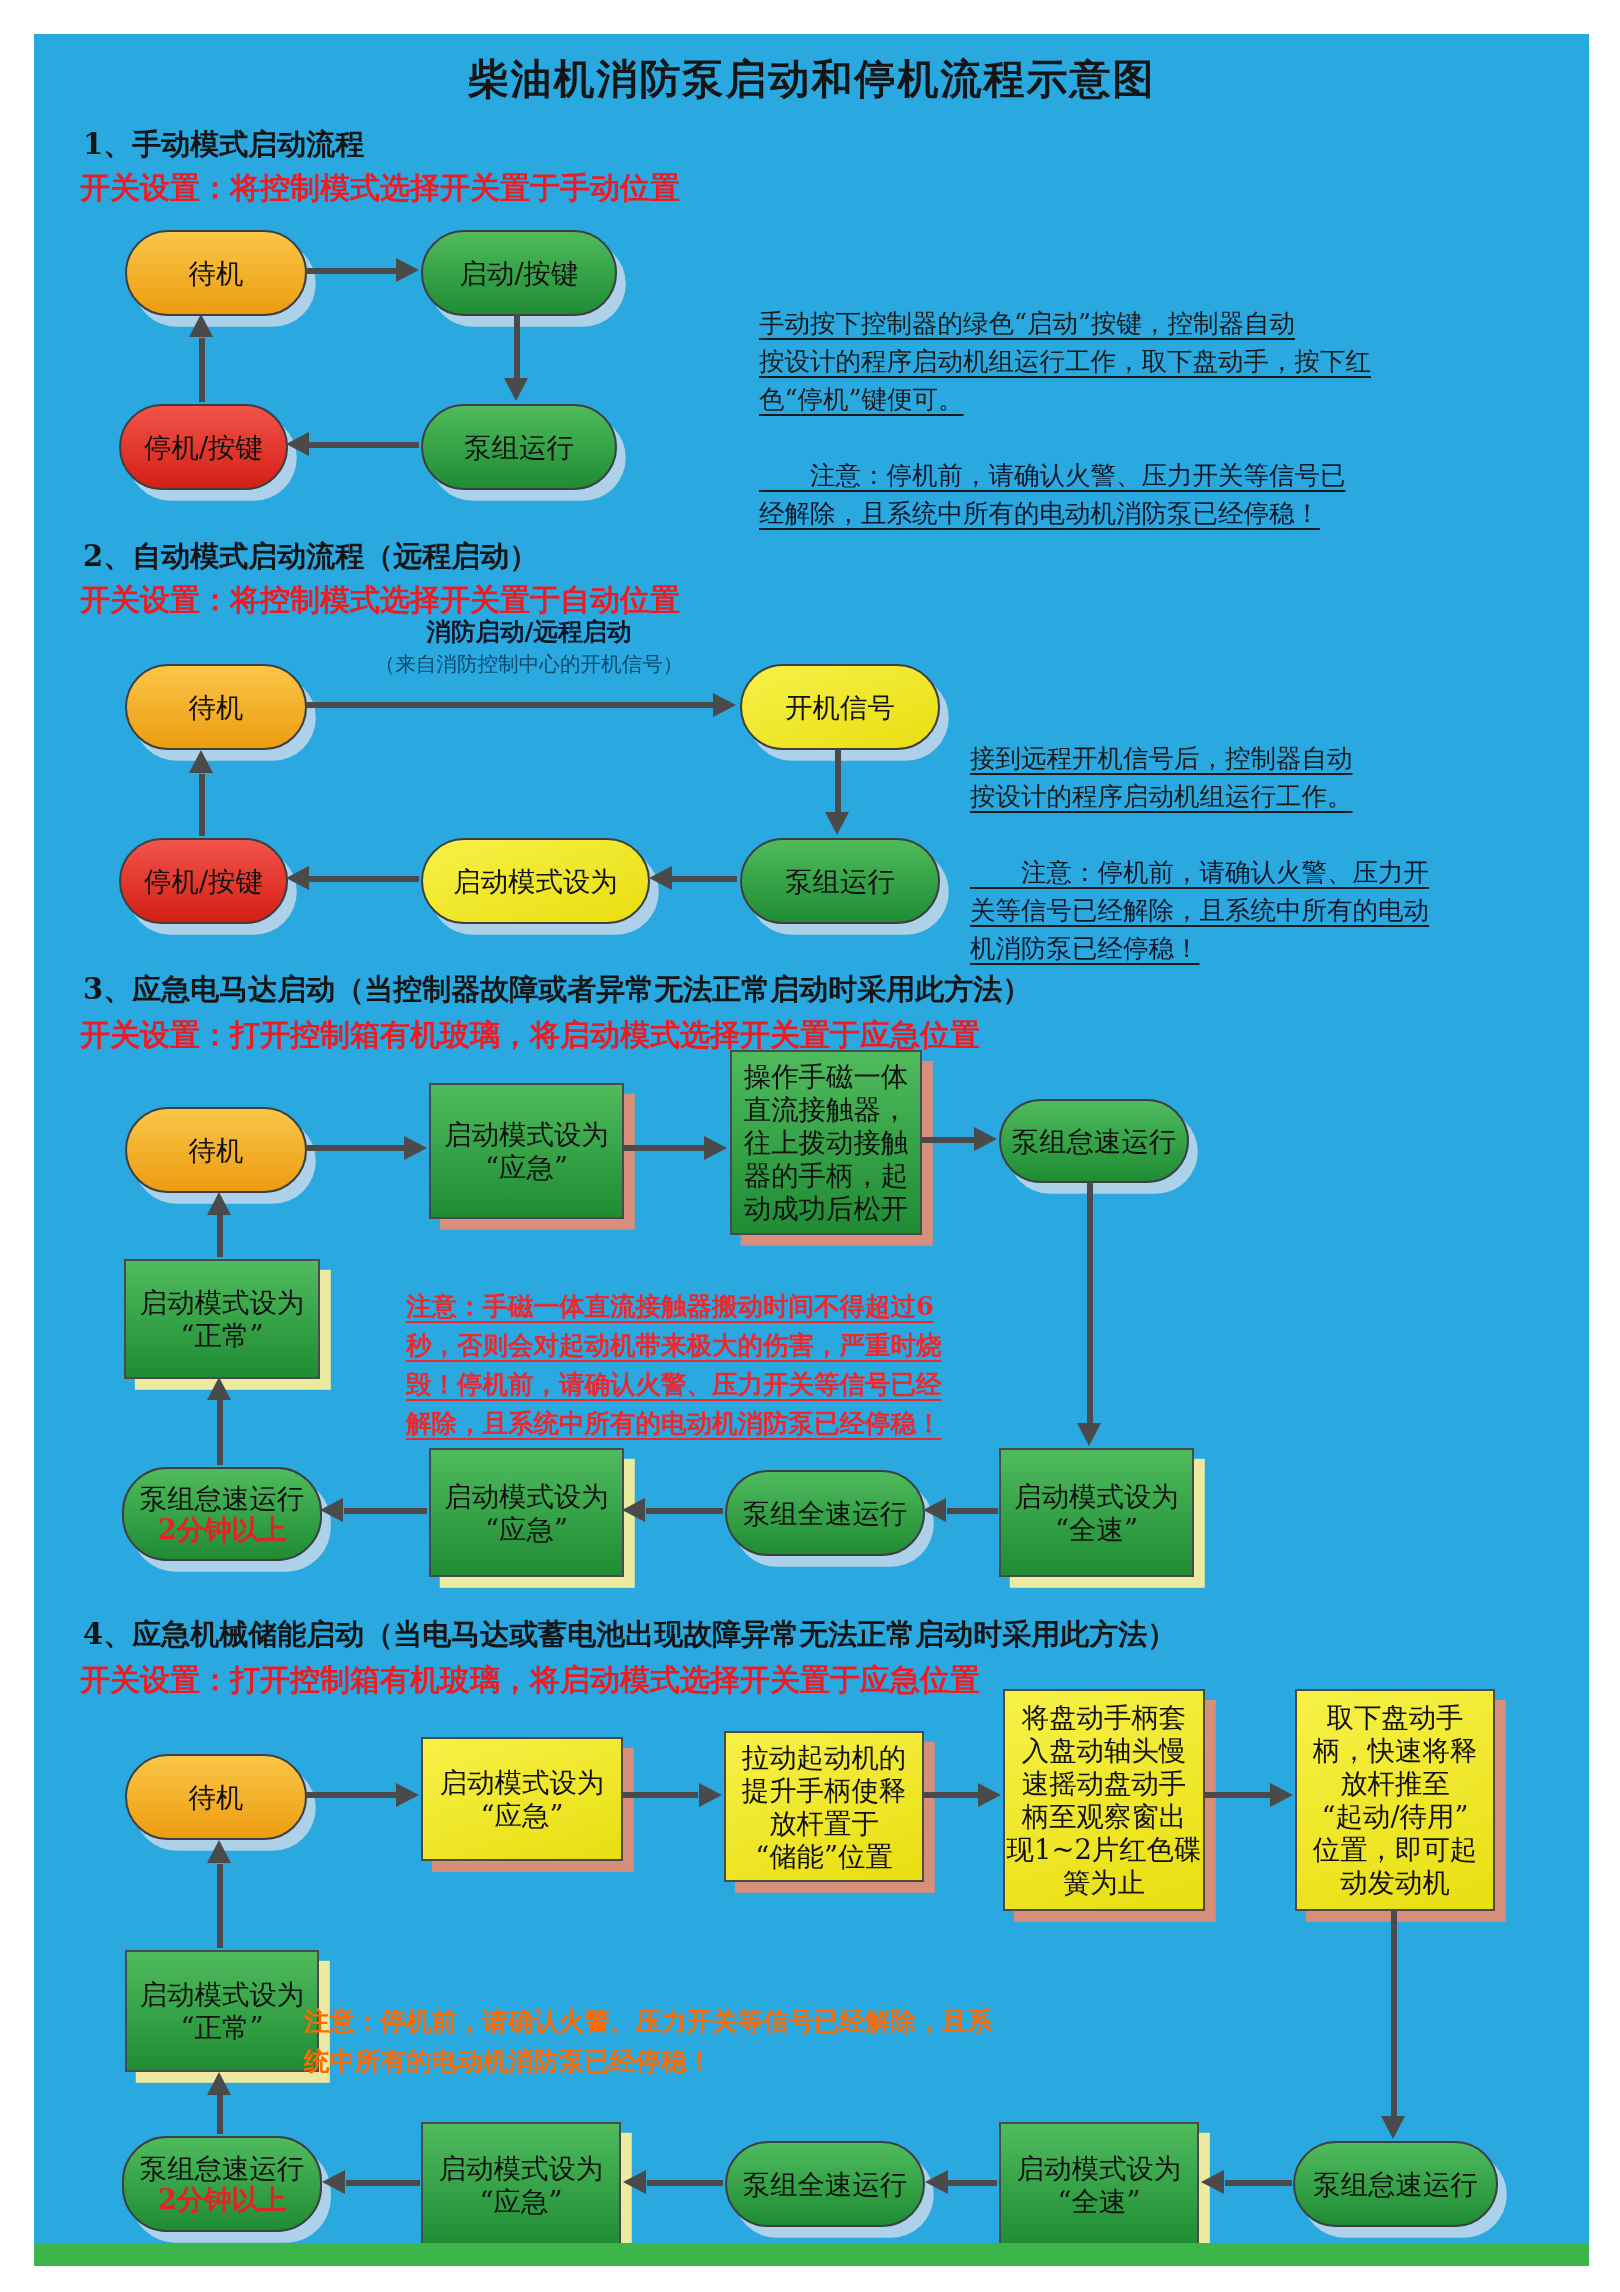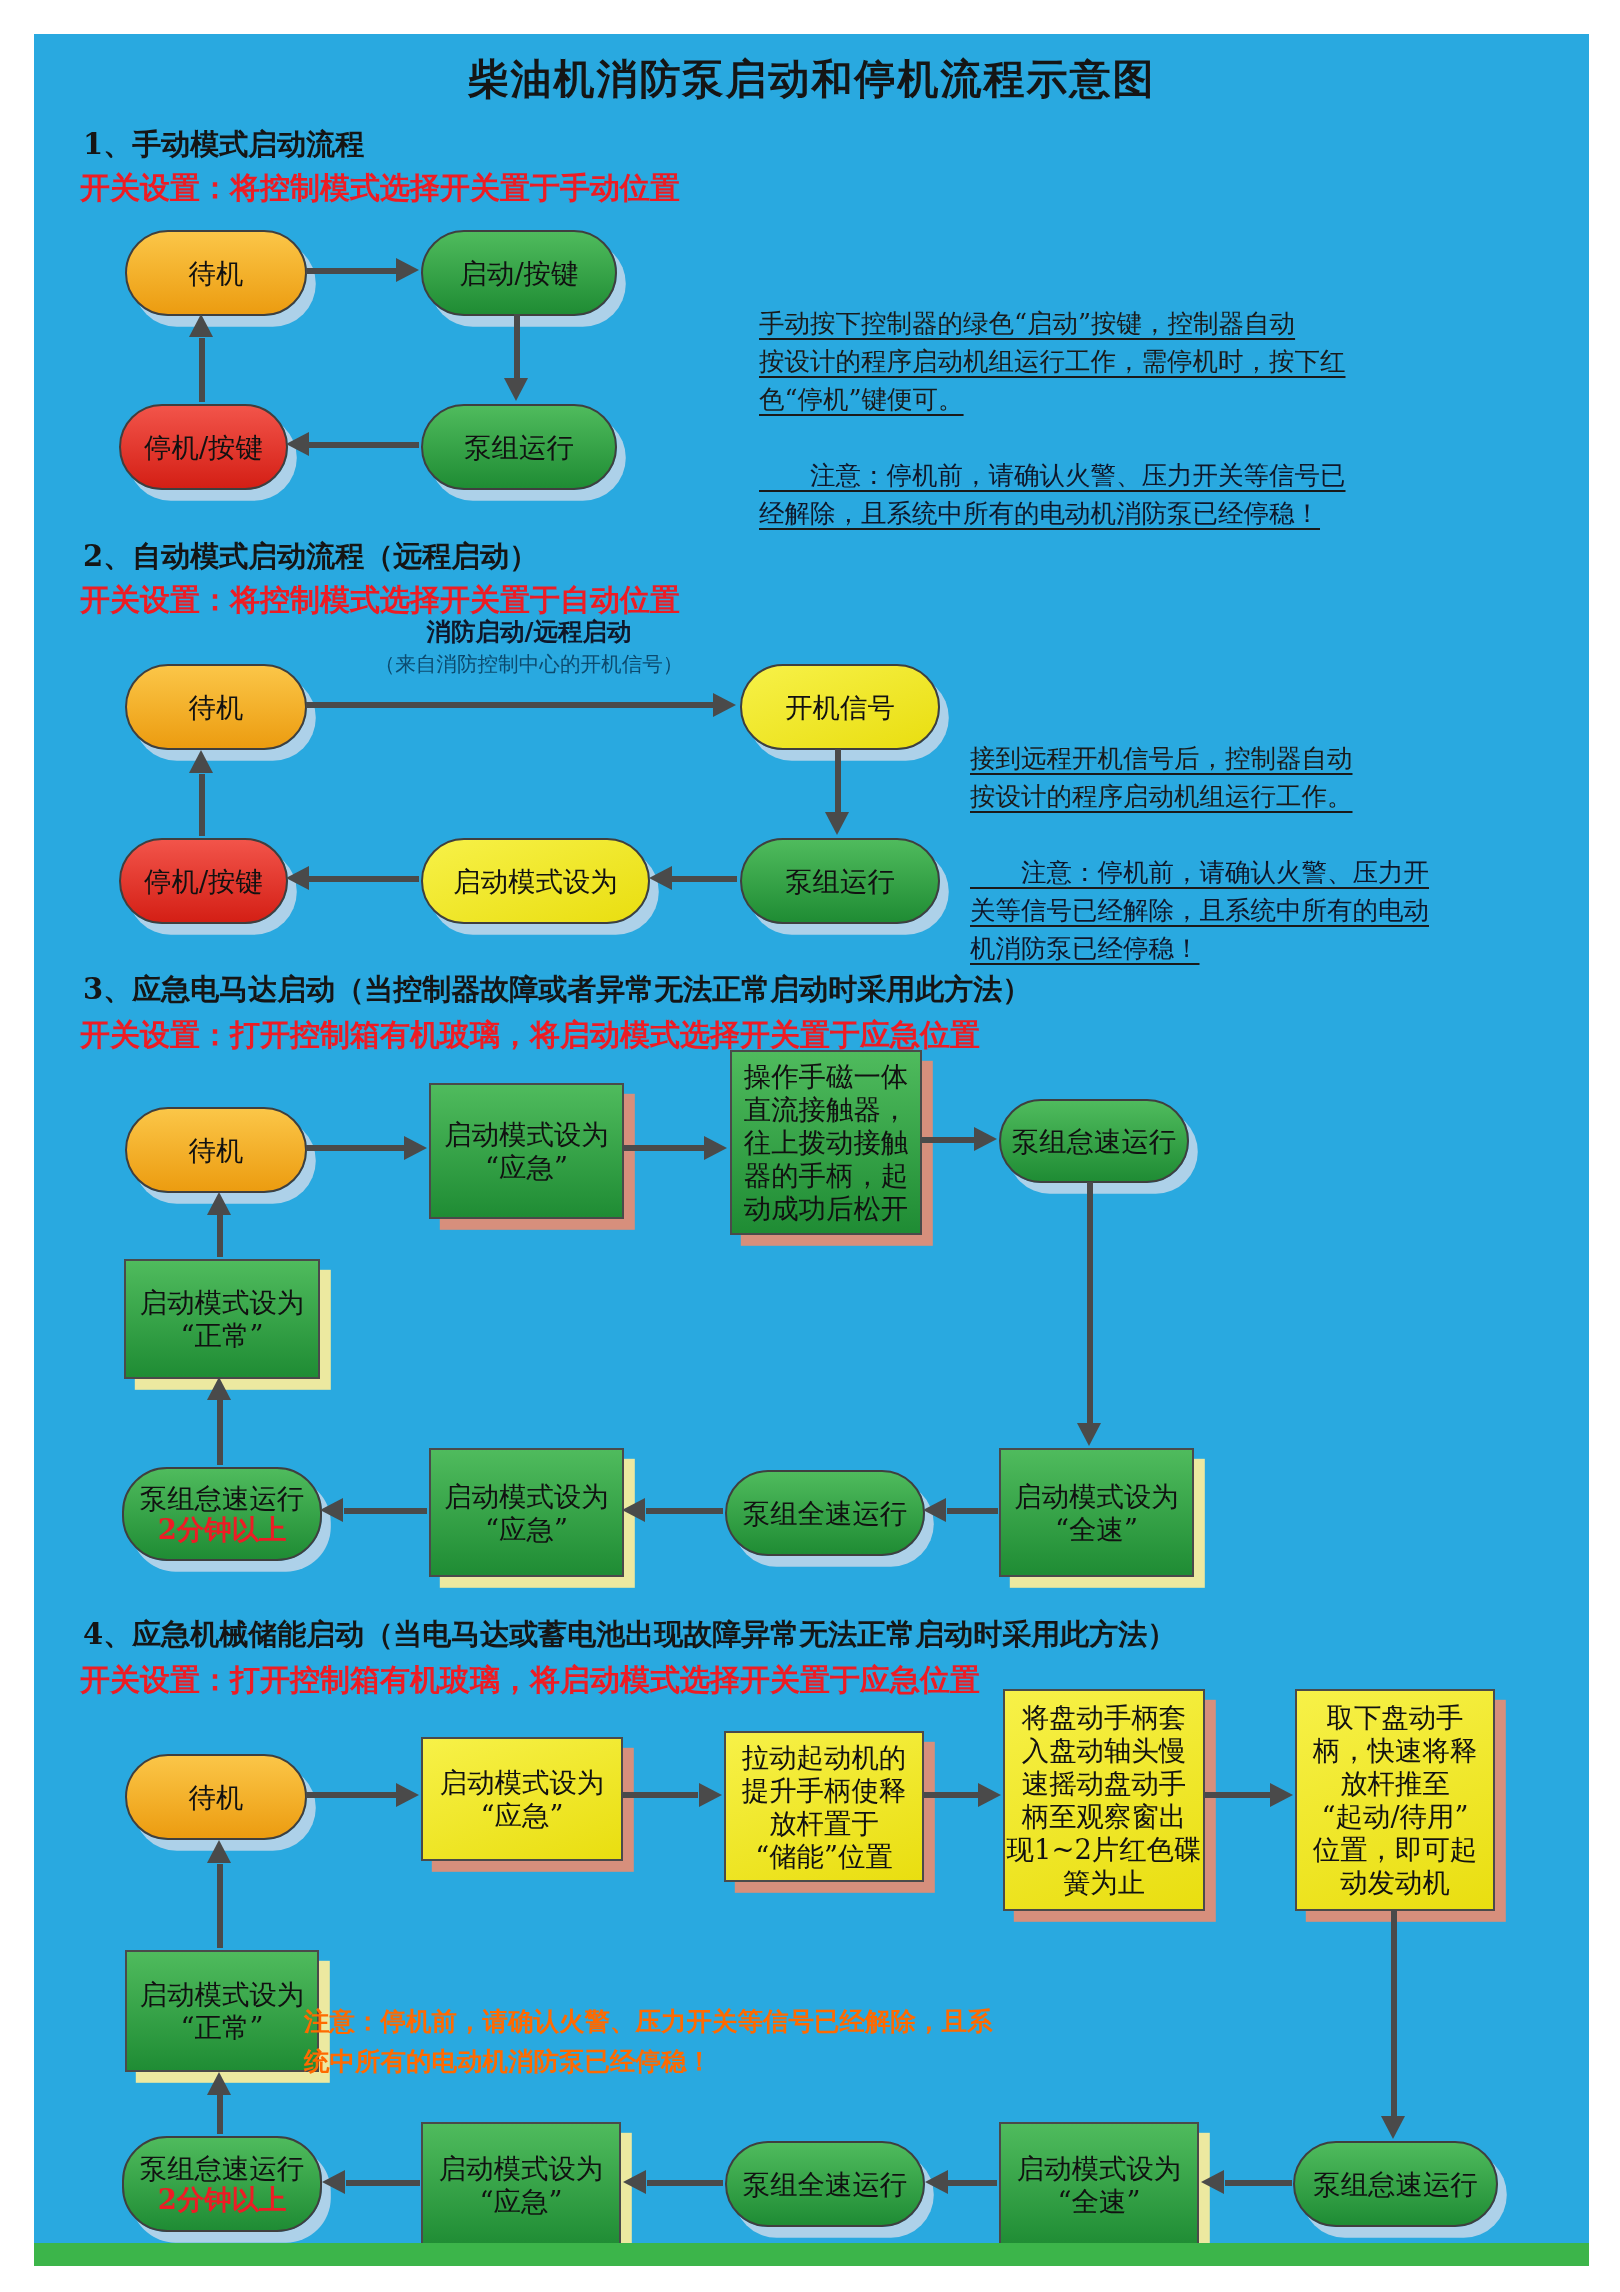--- a/index.html
+++ b/index.html
@@ -53,21 +53,21 @@
       </div>
   <div class="pill green sh-blue" style="left:387px;top:370px;width:192px;height:82px">
         <span>泵组运行</span>
       </div>
   <div class="pill redbg sh-blue" style="left:85px;top:370px;width:165px;height:82px">
         <span>停机/按键</span>
       </div>
 
   <div class="desc" style="left:725px;top:232px">
     <div>手动按下控制器的绿色“启动”按键，控制器自动
-按设计的程序启动机组运行工作，需停机时，按下红
+按设计的程序启动机组运行工作，取下盘动手，按下红
 色“停机”键便可。</div>
     <div class="red">　　注意：停机前，请确认火警、压力开关等信号已
 经解除，且系统中所有的电动机消防泵已经停稳！</div>
   </div>
 
   <div class="shead" style="left:49px;top:503px">2、自动模式启动流程（远程启动）</div>
   <div class="sswitch" style="left:46px;top:546px">开关设置：将控制模式选择开关置于自动位置</div>
 
   <div class="albl1" style="left:289px;top:581px;width:412px">消防启动/远程启动</div>
   <div class="albl2" style="left:289px;top:616px;width:412px">（来自消防控制中心的开机信号）</div>
@@ -119,20 +119,24 @@
       </div>
   <div class="box green sh-pale" style="left:395px;top:1414px;width:191px;height:125px">启动模式设为
 “应急”</div>
   <div class="pill green sh-blue" style="left:88px;top:1433px;width:196px;height:90px">
     <span>泵组怠速运行</span>
     <span class="redline">2分钟以上</span>
   </div>
   <div class="box green sh-pale" style="left:90px;top:1225px;width:192px;height:116px">启动模式设为
 “正常”</div>
 
+  <div class="note" style="left:372px;top:1253px;width:686px">注意：手磁一体直流接触器搬动时间不得超过6
+秒，否则会对起动机带来极大的伤害，严重时烧
+毁！停机前，请确认火警、压力开关等信号已经
+解除，且系统中所有的电动机消防泵已经停稳！</div>
 
   <div class="shead" style="left:49px;top:1581px">4、应急机械储能启动（当电马达或蓄电池出现故障异常无法正常启动时采用此方法）</div>
   <div class="sswitch" style="left:46px;top:1626px">开关设置：打开控制箱有机玻璃，将启动模式选择开关置于应急位置</div>
 
   <div class="pill orange sh-blue" style="left:91px;top:1720px;width:178px;height:82px">
         <span>待机</span>
       </div>
   <div class="box yellow sh-salmon" style="left:387px;top:1703px;width:198px;height:120px">启动模式设为
 “应急”</div>
   <div class="box yellow sh-salmon" style="left:690px;top:1697px;width:196px;height:147px">拉动起动机的

